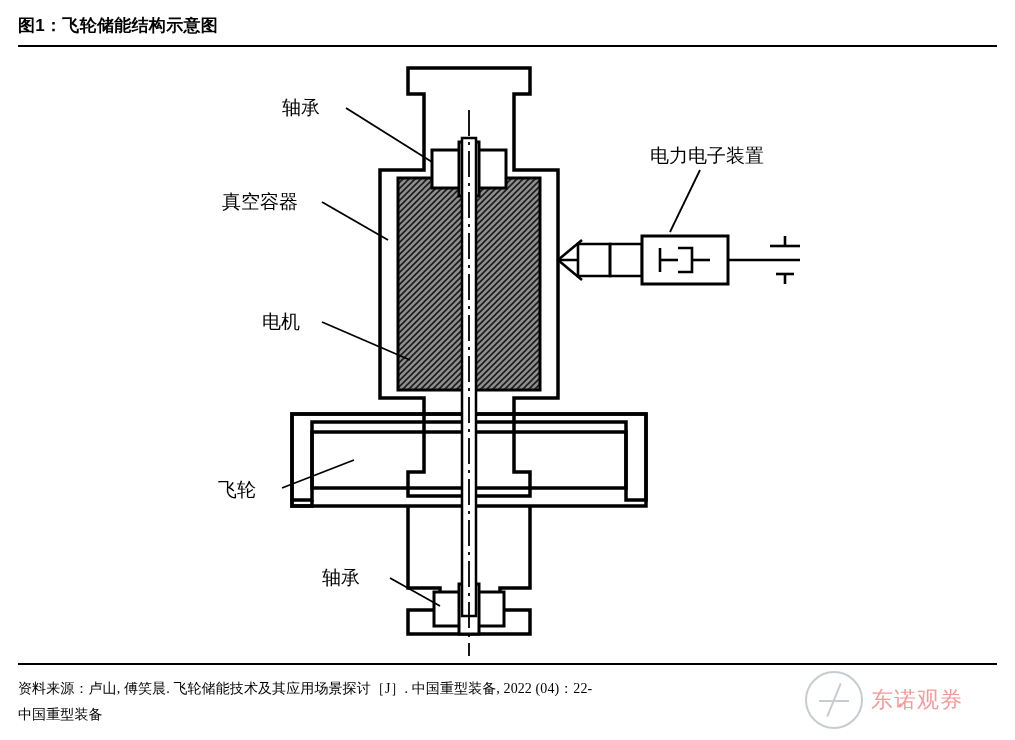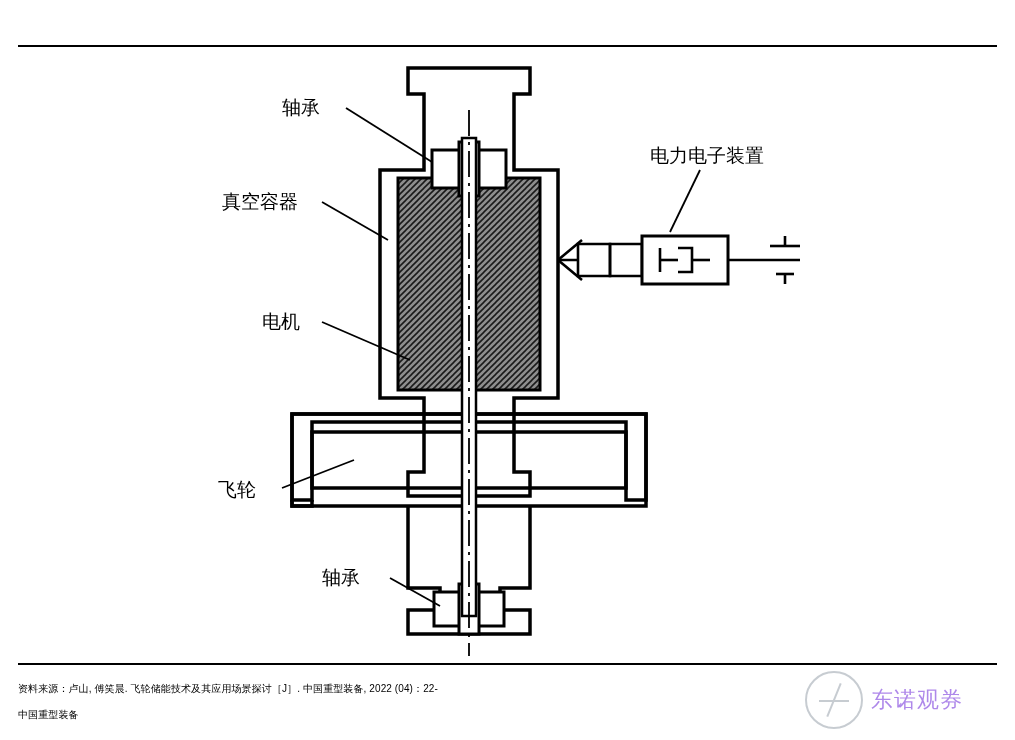--- a/index.html
+++ b/index.html
@@ -51,23 +51,24 @@
     height: 610px;
   }
   .figure svg { display: block; }
 
   
   .source {
     position: absolute;
     left: 18px;
     top: 676px;
     width: 820px;
-    font-size: 10px;
+    font-size: 14px;
     line-height: 26px;
     letter-spacing: 0.1px;
+    font-family: Liberation Serif, serif;
   }
 
   
   .watermark {
     position: absolute;
     right: 20px;
     top: 668px;
     width: 190px;
     height: 64px;
     display: flex;
@@ -97,30 +98,31 @@
     content: "";
     position: absolute;
     left: 12px;
     top: 50%;
     width: 30px;
     height: 2px;
     background: #9aa3ad;
   }
   .wm-text {
     font-size: 22px;
-    color: #6d28d9;
+    color: #ef4444;
     letter-spacing: 1px;
     white-space: nowrap;
   }
 </style>
 </head>
 <body>
 
 <div class="page">
 
+  <div class="title-row">图1：飞轮储能结构示意图</div>
 
   <div class="rule rule-top"></div>
 
   <div class="figure">
     <svg width="979" height="610" viewBox="0 0 979 610" xmlns="http://www.w3.org/2000/svg">
       <defs>
         <pattern id="hatch" width="6" height="6" patternUnits="userSpaceOnUse">
           <rect width="6" height="6" fill="#8e8e8e"></rect>
           <path d="M0,6 L6,0" stroke="#1a1a1a" stroke-width="1.6"></path>
           <path d="M-1.5,1.5 L1.5,-1.5" stroke="#1a1a1a" stroke-width="1.6"></path>

